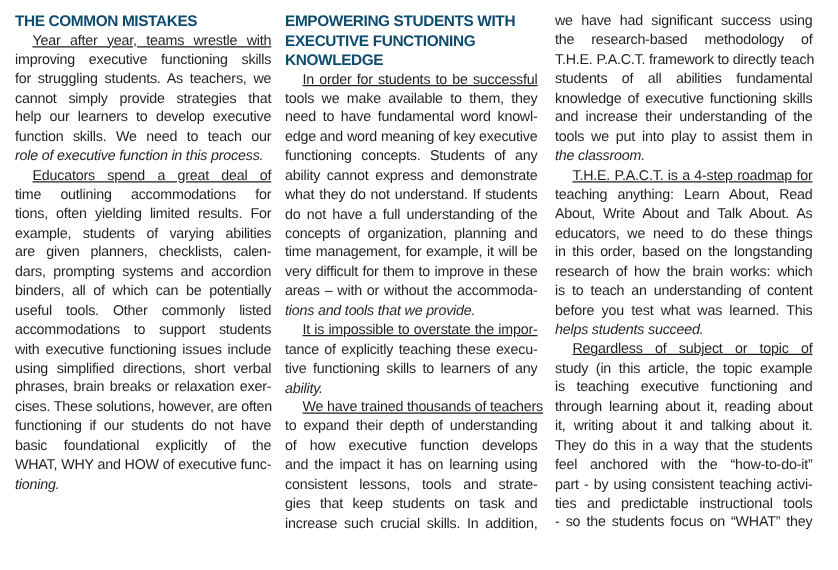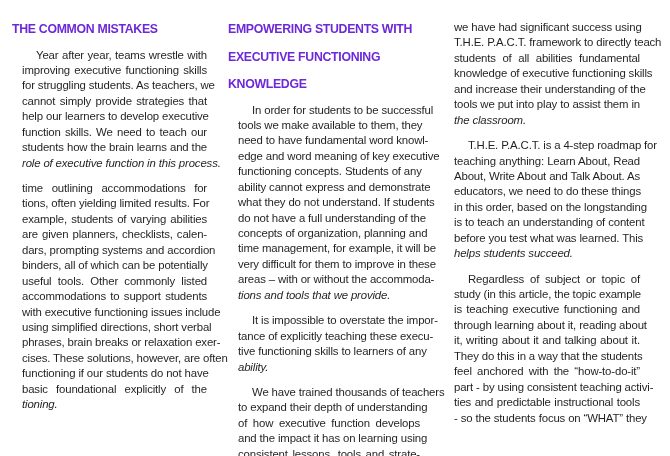--- a/index.html
+++ b/index.html
@@ -3,60 +3,61 @@
 <meta charset="utf-8">
 <style>
   html, body { margin:0; padding:0; background:#ffffff; }
   body { width:670px; height:456px; overflow:hidden; position:relative;
          font-family:"DejaVu Sans", sans-serif; color:#231f20; }
   .col { position:absolute; top:10px; width:205px; }
   #c1 { left:12px; }
   #c2 { left:228px; width:202px; }
   #c3 { left:444px; width:206px; top:10px; }
   .h { font-family:"Liberation Sans", sans-serif; font-weight:bold; font-size:12.3px;
-       line-height:15.5px; letter-spacing:-0.3px; color:#6d28d9;margin-top:12px; }
+       line-height:15.5px; letter-spacing:-0.3px; color:#0c4a6e; }
   .ln { font-family:"Liberation Sans", sans-serif; font-size:11.4px; line-height:15.45px;
         height:15.45px; white-space:nowrap; text-align:justify; text-align-last:justify;
         letter-spacing:-0.15px; }
-  .ln.ind { padding-left:14px; }
+  .ln.ind { padding-left:14px;text-decoration:underline; }
   .ln.last { text-align-last:left;font-style:italic; }
-  .para { margin:10px; }
+  .para { margin:0; }
 </style>
 </head>
 <body>
 
 <div class="col" id="c1">
     <div>
       <div class="h">THE COMMON MISTAKES</div>
     </div>
     <div class="para">
       <div class="ln ind">Year after year, teams wrestle with</div>
       <div class="ln">improving executive functioning skills</div>
       <div class="ln">for struggling students. As teachers, we</div>
       <div class="ln">cannot simply provide strategies that</div>
       <div class="ln">help our learners to develop executive</div>
       <div class="ln">function skills. We need to teach our</div>
-      <div class="ln">students how the brain learns and the</div>
       <div class="ln last">role of executive function in this process.</div>
     </div>
     <div class="para">
+      <div class="ln ind">Educators spend a great deal of</div>
       <div class="ln">time outlining accommodations for</div>
       <div class="ln">tions, often yielding limited results. For</div>
       <div class="ln">example, students of varying abilities</div>
       <div class="ln">are given planners, checklists, calen-</div>
       <div class="ln">dars, prompting systems and accordion</div>
       <div class="ln">binders, all of which can be potentially</div>
       <div class="ln">useful tools. Other commonly listed</div>
       <div class="ln">accommodations to support students</div>
       <div class="ln">with executive functioning issues include</div>
       <div class="ln">using simplified directions, short verbal</div>
       <div class="ln">phrases, brain breaks or relaxation exer-</div>
       <div class="ln">cises. These solutions, however, are often</div>
       <div class="ln">functioning if our students do not have</div>
       <div class="ln">basic foundational explicitly of the</div>
+      <div class="ln">WHAT, WHY and HOW of executive func-</div>
       <div class="ln last">tioning.</div>
     </div>
   </div>
 <div class="col" id="c2">
     <div>
       <div class="h">EMPOWERING STUDENTS WITH</div>
       <div class="h">EXECUTIVE FUNCTIONING</div>
       <div class="h">KNOWLEDGE</div>
     </div>
     <div class="para">
@@ -86,33 +87,35 @@
       <div class="ln">of how executive function develops</div>
       <div class="ln">and the impact it has on learning using</div>
       <div class="ln">consistent lessons, tools and strate-</div>
       <div class="ln">gies that keep students on task and</div>
       <div class="ln">increase such crucial skills. In addition,</div>
     </div>
   </div>
 <div class="col" id="c3">
     <div class="para">
       <div class="ln">we have had significant success using</div>
+      <div class="ln">the research-based methodology of</div>
       <div class="ln">T.H.E. P.A.C.T. framework to directly teach</div>
       <div class="ln">students of all abilities fundamental</div>
       <div class="ln">knowledge of executive functioning skills</div>
       <div class="ln">and increase their understanding of the</div>
       <div class="ln">tools we put into play to assist them in</div>
       <div class="ln last">the classroom.</div>
     </div>
     <div class="para">
       <div class="ln ind">T.H.E. P.A.C.T. is a 4-step roadmap for</div>
       <div class="ln">teaching anything: Learn About, Read</div>
       <div class="ln">About, Write About and Talk About. As</div>
       <div class="ln">educators, we need to do these things</div>
       <div class="ln">in this order, based on the longstanding</div>
+      <div class="ln">research of how the brain works: which</div>
       <div class="ln">is to teach an understanding of content</div>
       <div class="ln">before you test what was learned. This</div>
       <div class="ln last">helps students succeed.</div>
     </div>
     <div class="para">
       <div class="ln ind">Regardless of subject or topic of</div>
       <div class="ln">study (in this article, the topic example</div>
       <div class="ln">is teaching executive functioning and</div>
       <div class="ln">through learning about it, reading about</div>
       <div class="ln">it, writing about it and talking about it.</div>

